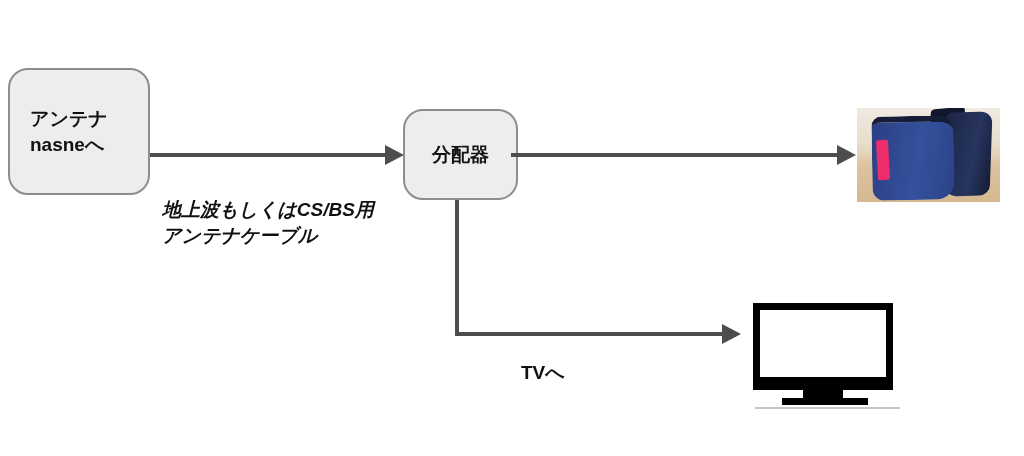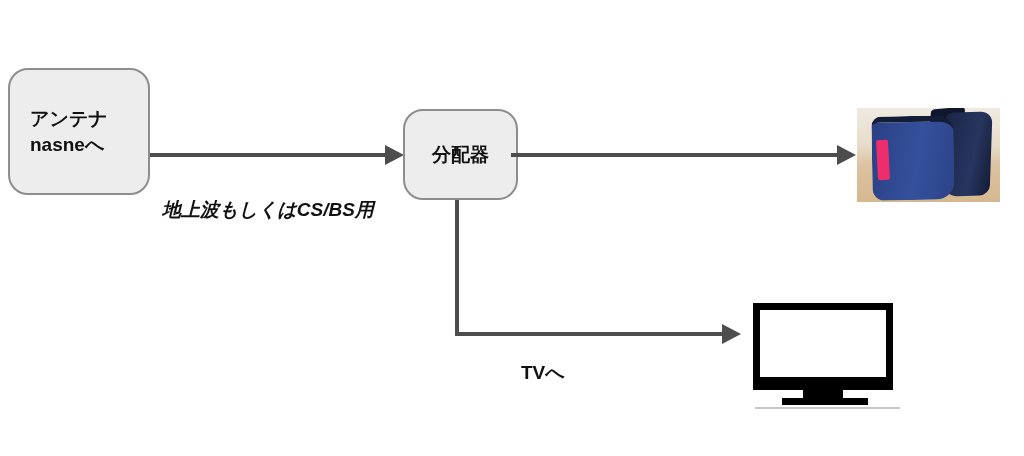--- a/index.html
+++ b/index.html
@@ -78,20 +78,21 @@
       <span>アンテナ</span><br>
       <span>nasneへ</span>
     </div>
   </div>
 
   <div class="edge edge-a1"></div>
   <div class="arrowhead head-a1"></div>
 
   <div class="lbl lbl-cable">
     <span>地上波もしくはCS/BS用</span><br>
+    <span>アンテナケーブル</span>
   </div>
 
   <div class="node node-splitter">
     <span>分配器</span>
   </div>
 
   <div class="edge edge-a2"></div>
   <div class="arrowhead head-a2"></div>
 
 

